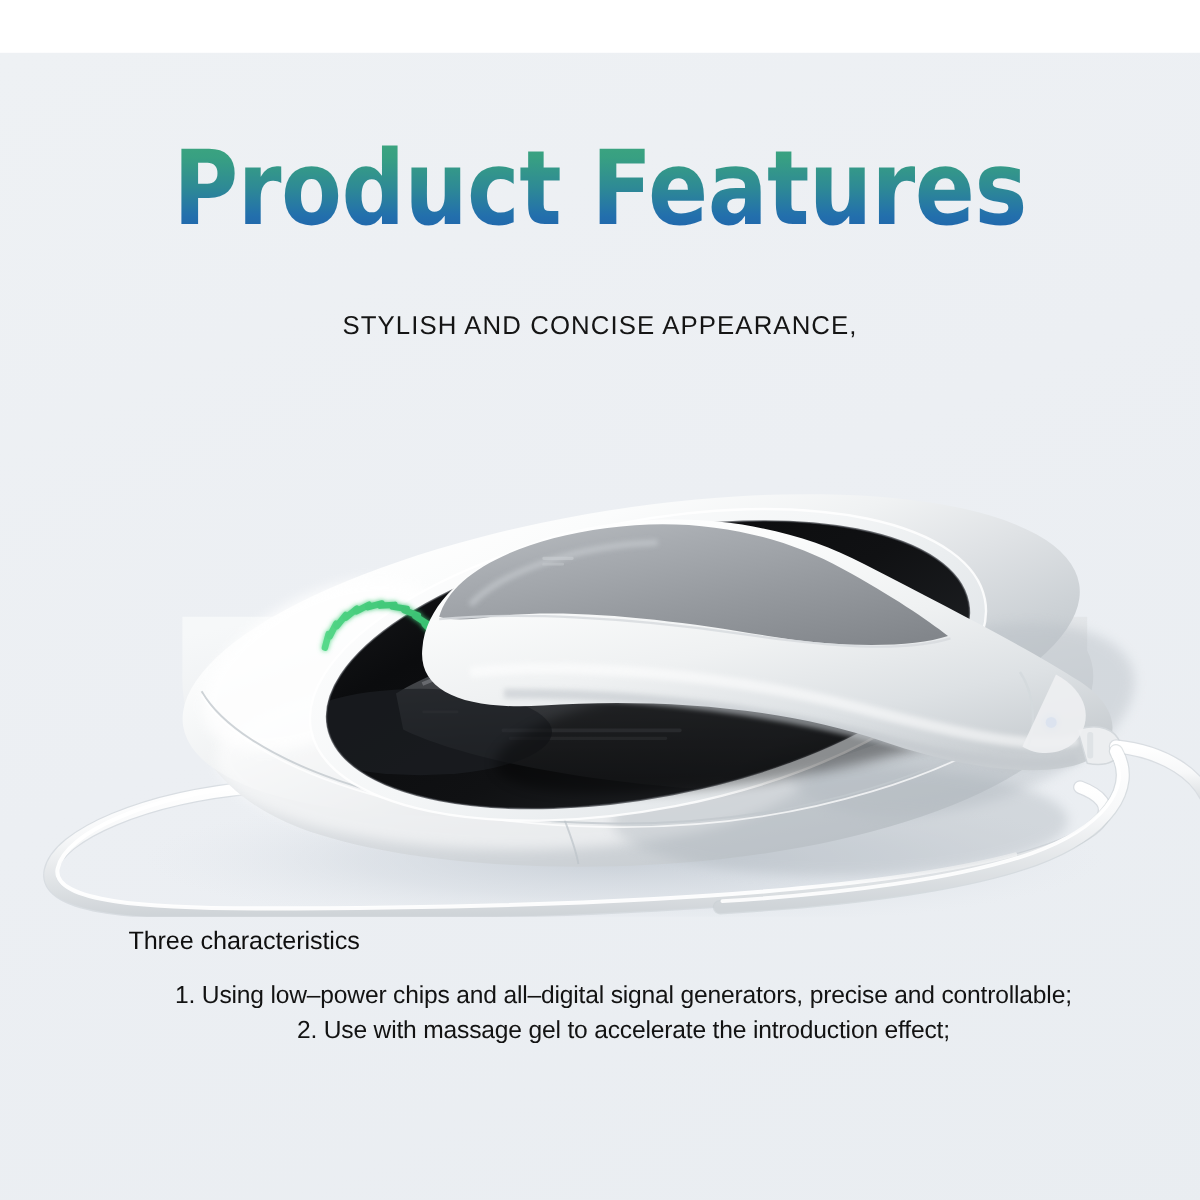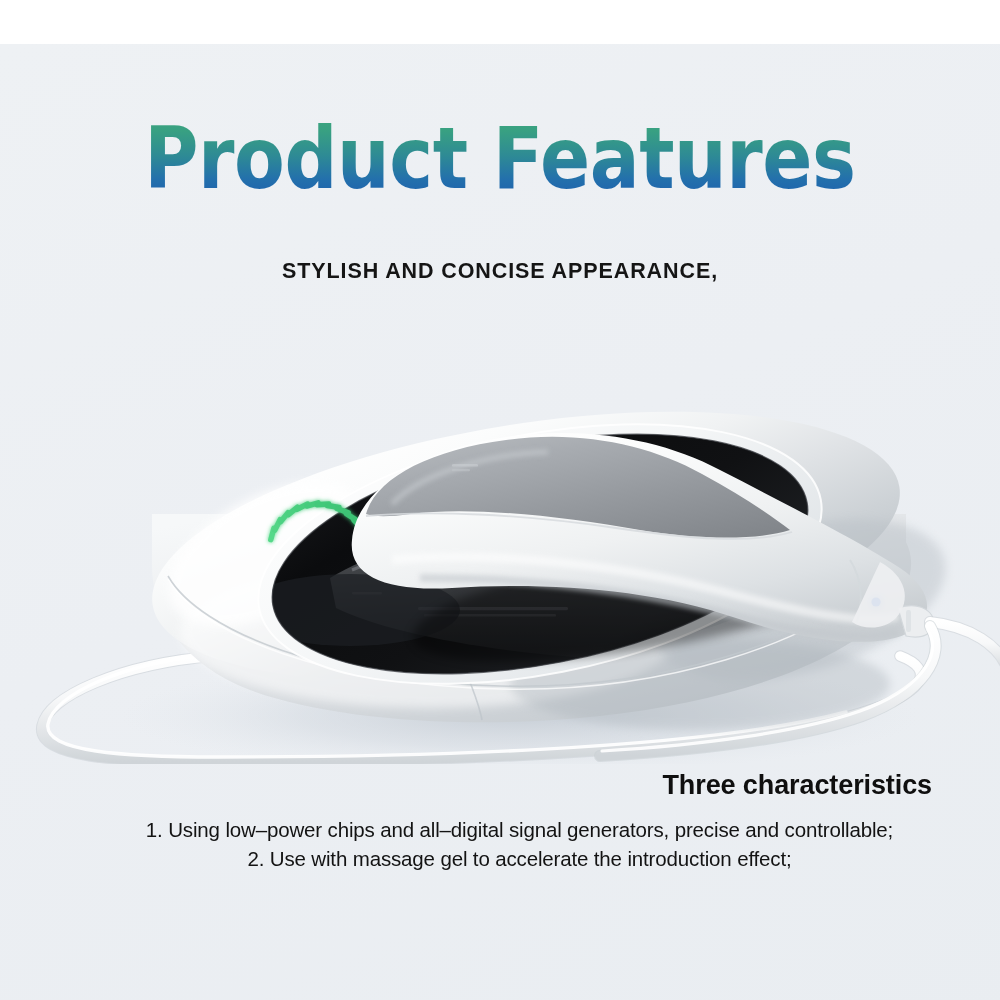--- a/index.html
+++ b/index.html
@@ -52,21 +52,21 @@
     position: absolute;
     top: 208px;
     left: 0;
     width: 1000px;
     text-align: center;
     color: #151515;
     font-family: "Liberation Sans", sans-serif;
     font-size: 21.5px;
     line-height: 38px;
     letter-spacing: 0.9px;
-    font-weight: 700;
+    font-weight: 400;
   }
   .subtitle div { white-space: nowrap; }
 
   
   .product {
     position: absolute;
     top: 320px;
     left: 0;
     width: 1000px;
     height: 400px;
@@ -75,27 +75,26 @@
   
   .body-block {
     position: absolute;
     top: 724px;
     left: 100px;
     width: 832px;
     color: #131313;
   }
   .body-head {
     font-family: "Liberation Sans", sans-serif;
-    font-weight: bold;
-    font-size: 27px;
+    font-weight: normal;
+    font-size: 21px;
     line-height: 34px;
     letter-spacing: -0.1px;
     margin: 0 0 14px 7px;
     color: #0f0f0f;
-    text-align: right;
   }
   .body-list {
     font-family: "Liberation Sans", sans-serif;
     font-size: 20.5px;
     line-height: 28.5px;
     letter-spacing: -0.15px;
     color: #131313;
   }
   .body-list p {
     margin: 0 0 0 0;

